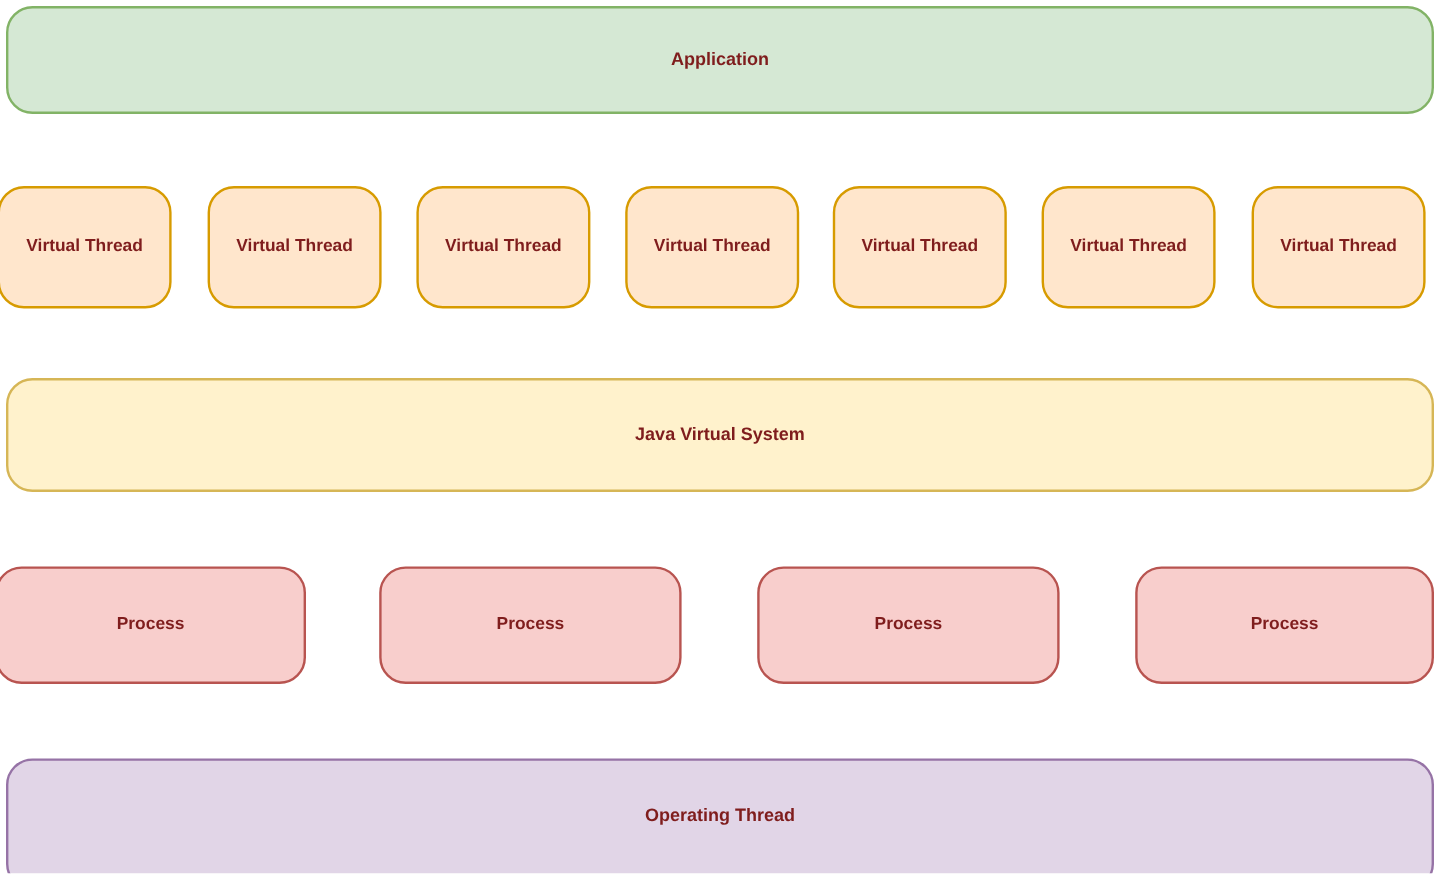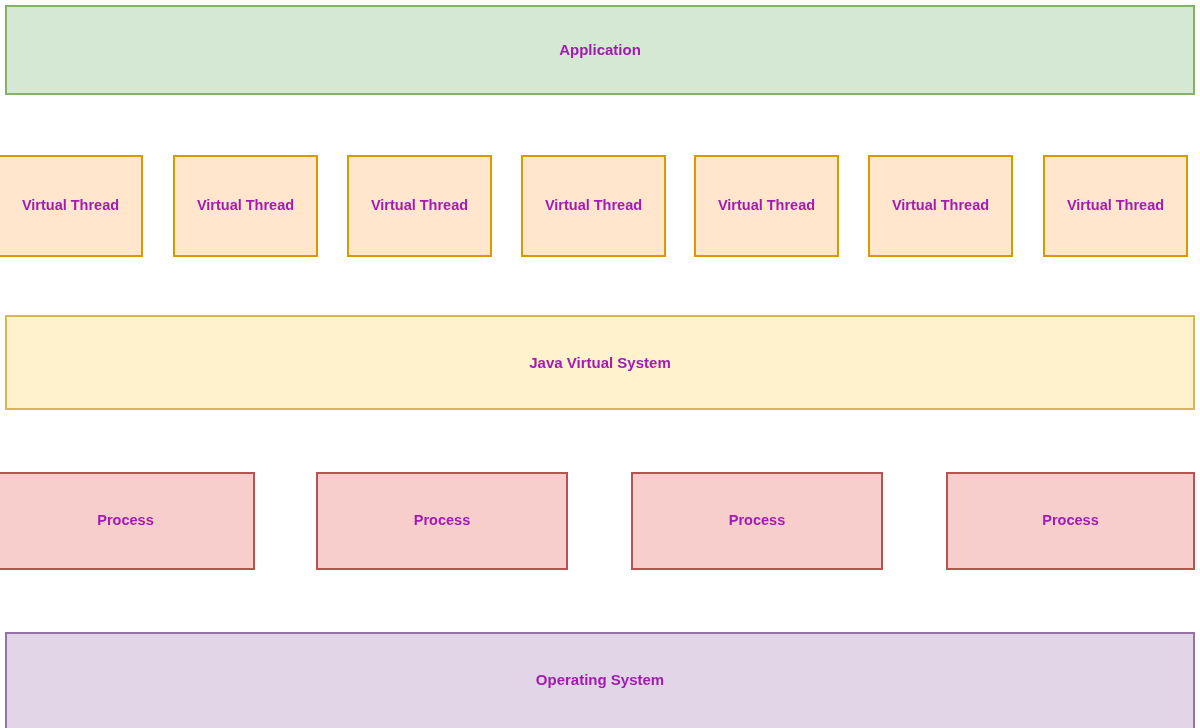--- a/index.html
+++ b/index.html
@@ -26,22 +26,22 @@
   }
 
   .node {
     position: absolute;
     display: flex;
     align-items: center;
     justify-content: center;
     text-align: center;
     border-style: solid;
     border-width: 2px;
-    border-radius: 0;
-    color: #a21caf;
+    border-radius: 22px;
+    color: #7f1d1d;
     font-weight: bold;
     line-height: 1.2;
     -webkit-font-smoothing: antialiased;
   }
 
   
   .band-application {
     left: 5px;
     top: 5px;
     width: 1190px;
@@ -152,16 +152,16 @@
     <span class="node-label">Process</span>
   </div>
   <div class="node process process-2">
     <span class="node-label">Process</span>
   </div>
   <div class="node process process-3">
     <span class="node-label">Process</span>
   </div>
 
   <div class="node band-os">
-    <span class="node-label">Operating System</span>
+    <span class="node-label">Operating Thread</span>
   </div>
 
 </div>
 
 </body></html>

